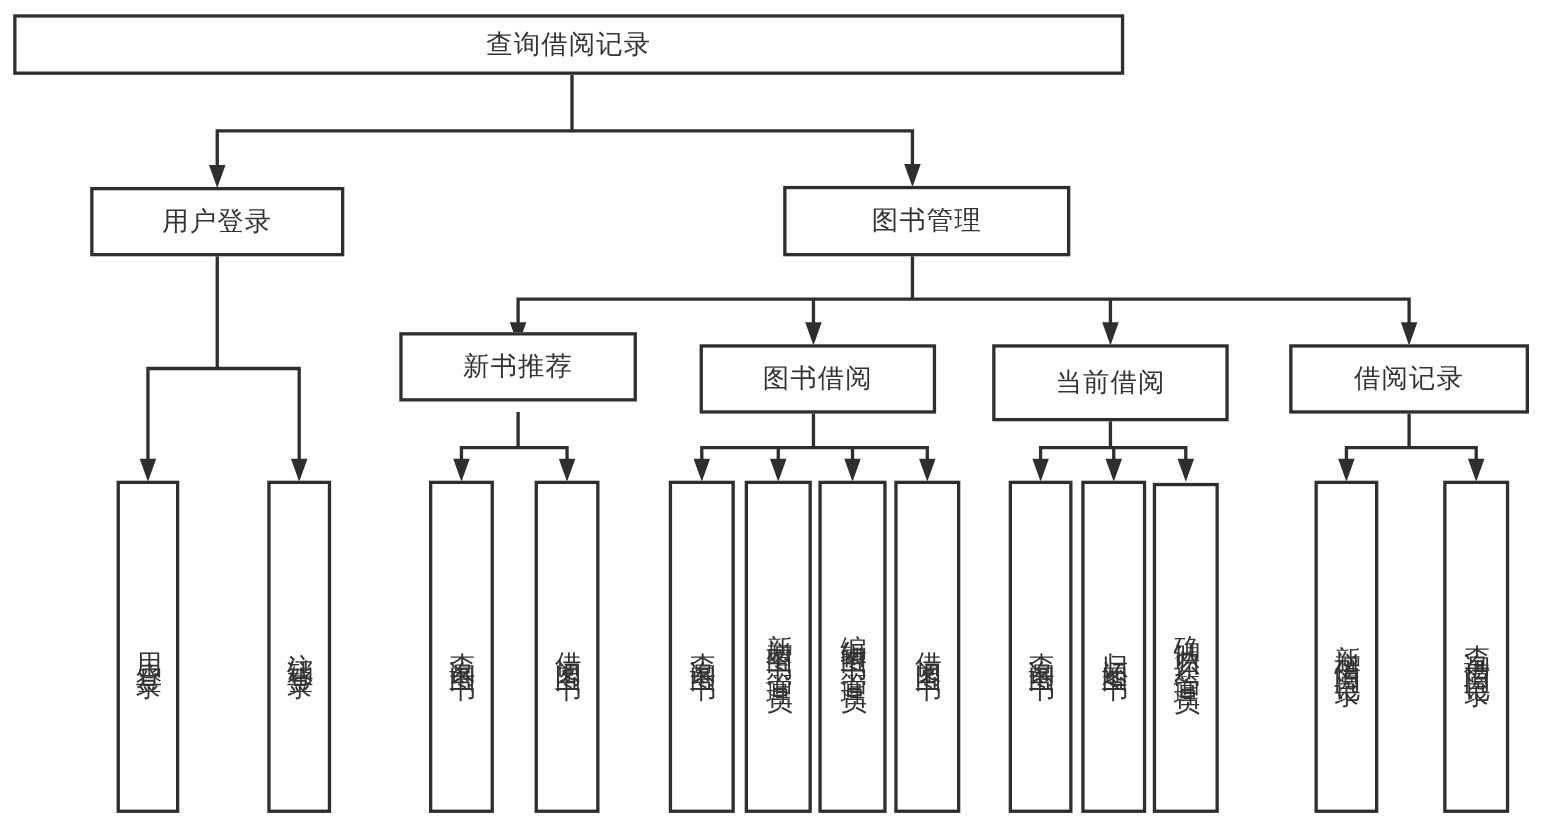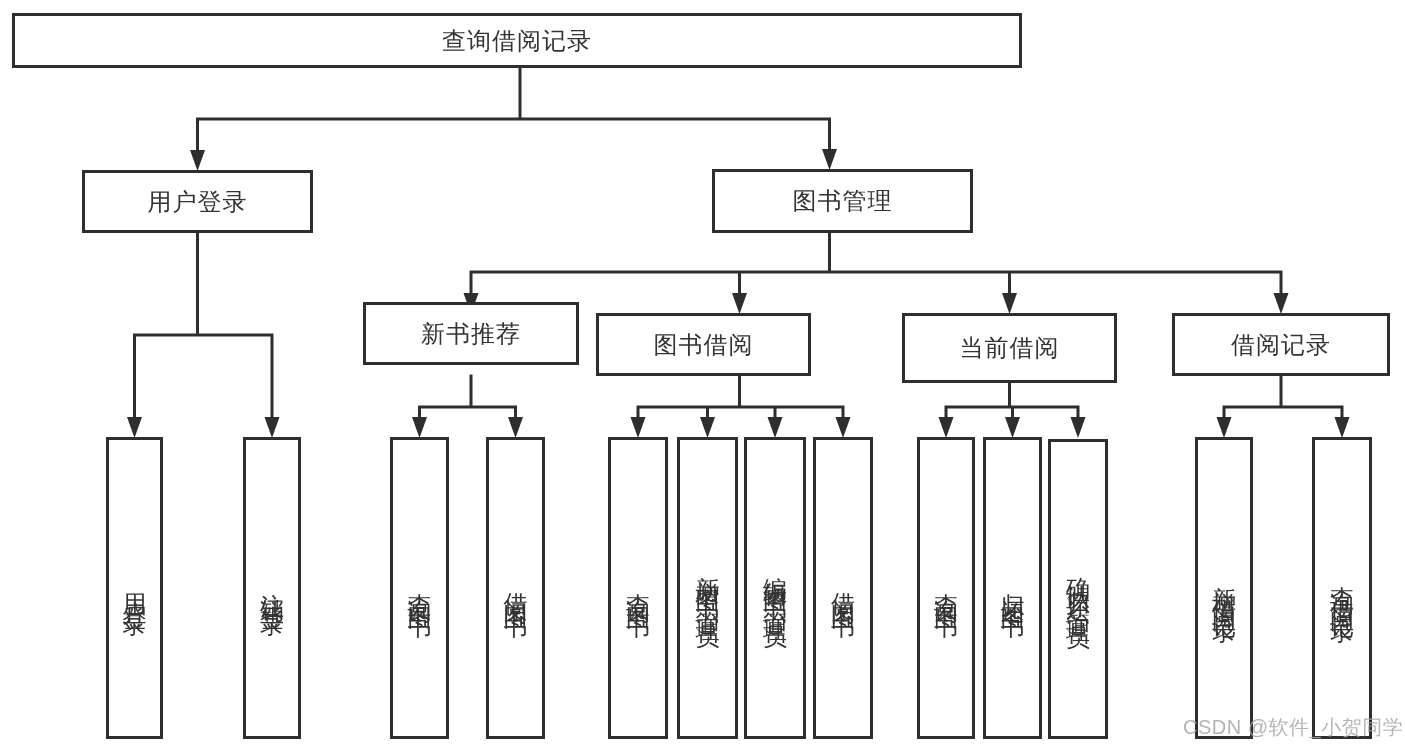--- a/index.html
+++ b/index.html
@@ -117,21 +117,21 @@
       </div>
       <div class="node wide" style="left: 82px; top: 170px; width: 231px; height: 63px;">
         <span class="label">用户登录</span>
       </div>
       <div class="node wide" style="left: 712px; top: 169px; width: 261px; height: 64px;">
         <span class="label">图书管理</span>
       </div>
       <div class="node wide" style="left: 363px; top: 302px; width: 216px; height: 63px;">
         <span class="label">新书推荐</span>
       </div>
-      <div class="node wide" style="left: 596px; top: 313px; width: 215px; height: 63px;">
+      <div class="node wide" style="left: 636px; top: 313px; width: 215px; height: 63px;">
         <span class="label">图书借阅</span>
       </div>
       <div class="node wide" style="left: 902px; top: 313px; width: 215px; height: 70px;">
         <span class="label">当前借阅</span>
       </div>
       <div class="node wide" style="left: 1172px; top: 313px; width: 218px; height: 63px; align-items: center;">
         <span class="label">借阅记录</span>
       </div>
       <div class="node tall" style="left: 106px; top: 437px; width: 57px; height: 302px;">
         <span class="label">用户登录</span>
@@ -166,14 +166,13 @@
       <div class="node tall" style="left: 1048px; top: 439px; width: 60px; height: 300px;">
         <span class="label">确认归还（管理员）</span>
       </div>
       <div class="node tall" style="left: 1195px; top: 437px; width: 58px; height: 302px;">
         <span class="label">新增借阅记录</span>
       </div>
       <div class="node tall" style="left: 1312px; top: 437px; width: 60px; height: 302px;">
         <span class="label">查询借阅记录</span>
       </div>
     </div>
-  <div class="watermark">CSDN @软件_小贺同学</div>
 </div>
 
 </body></html>

